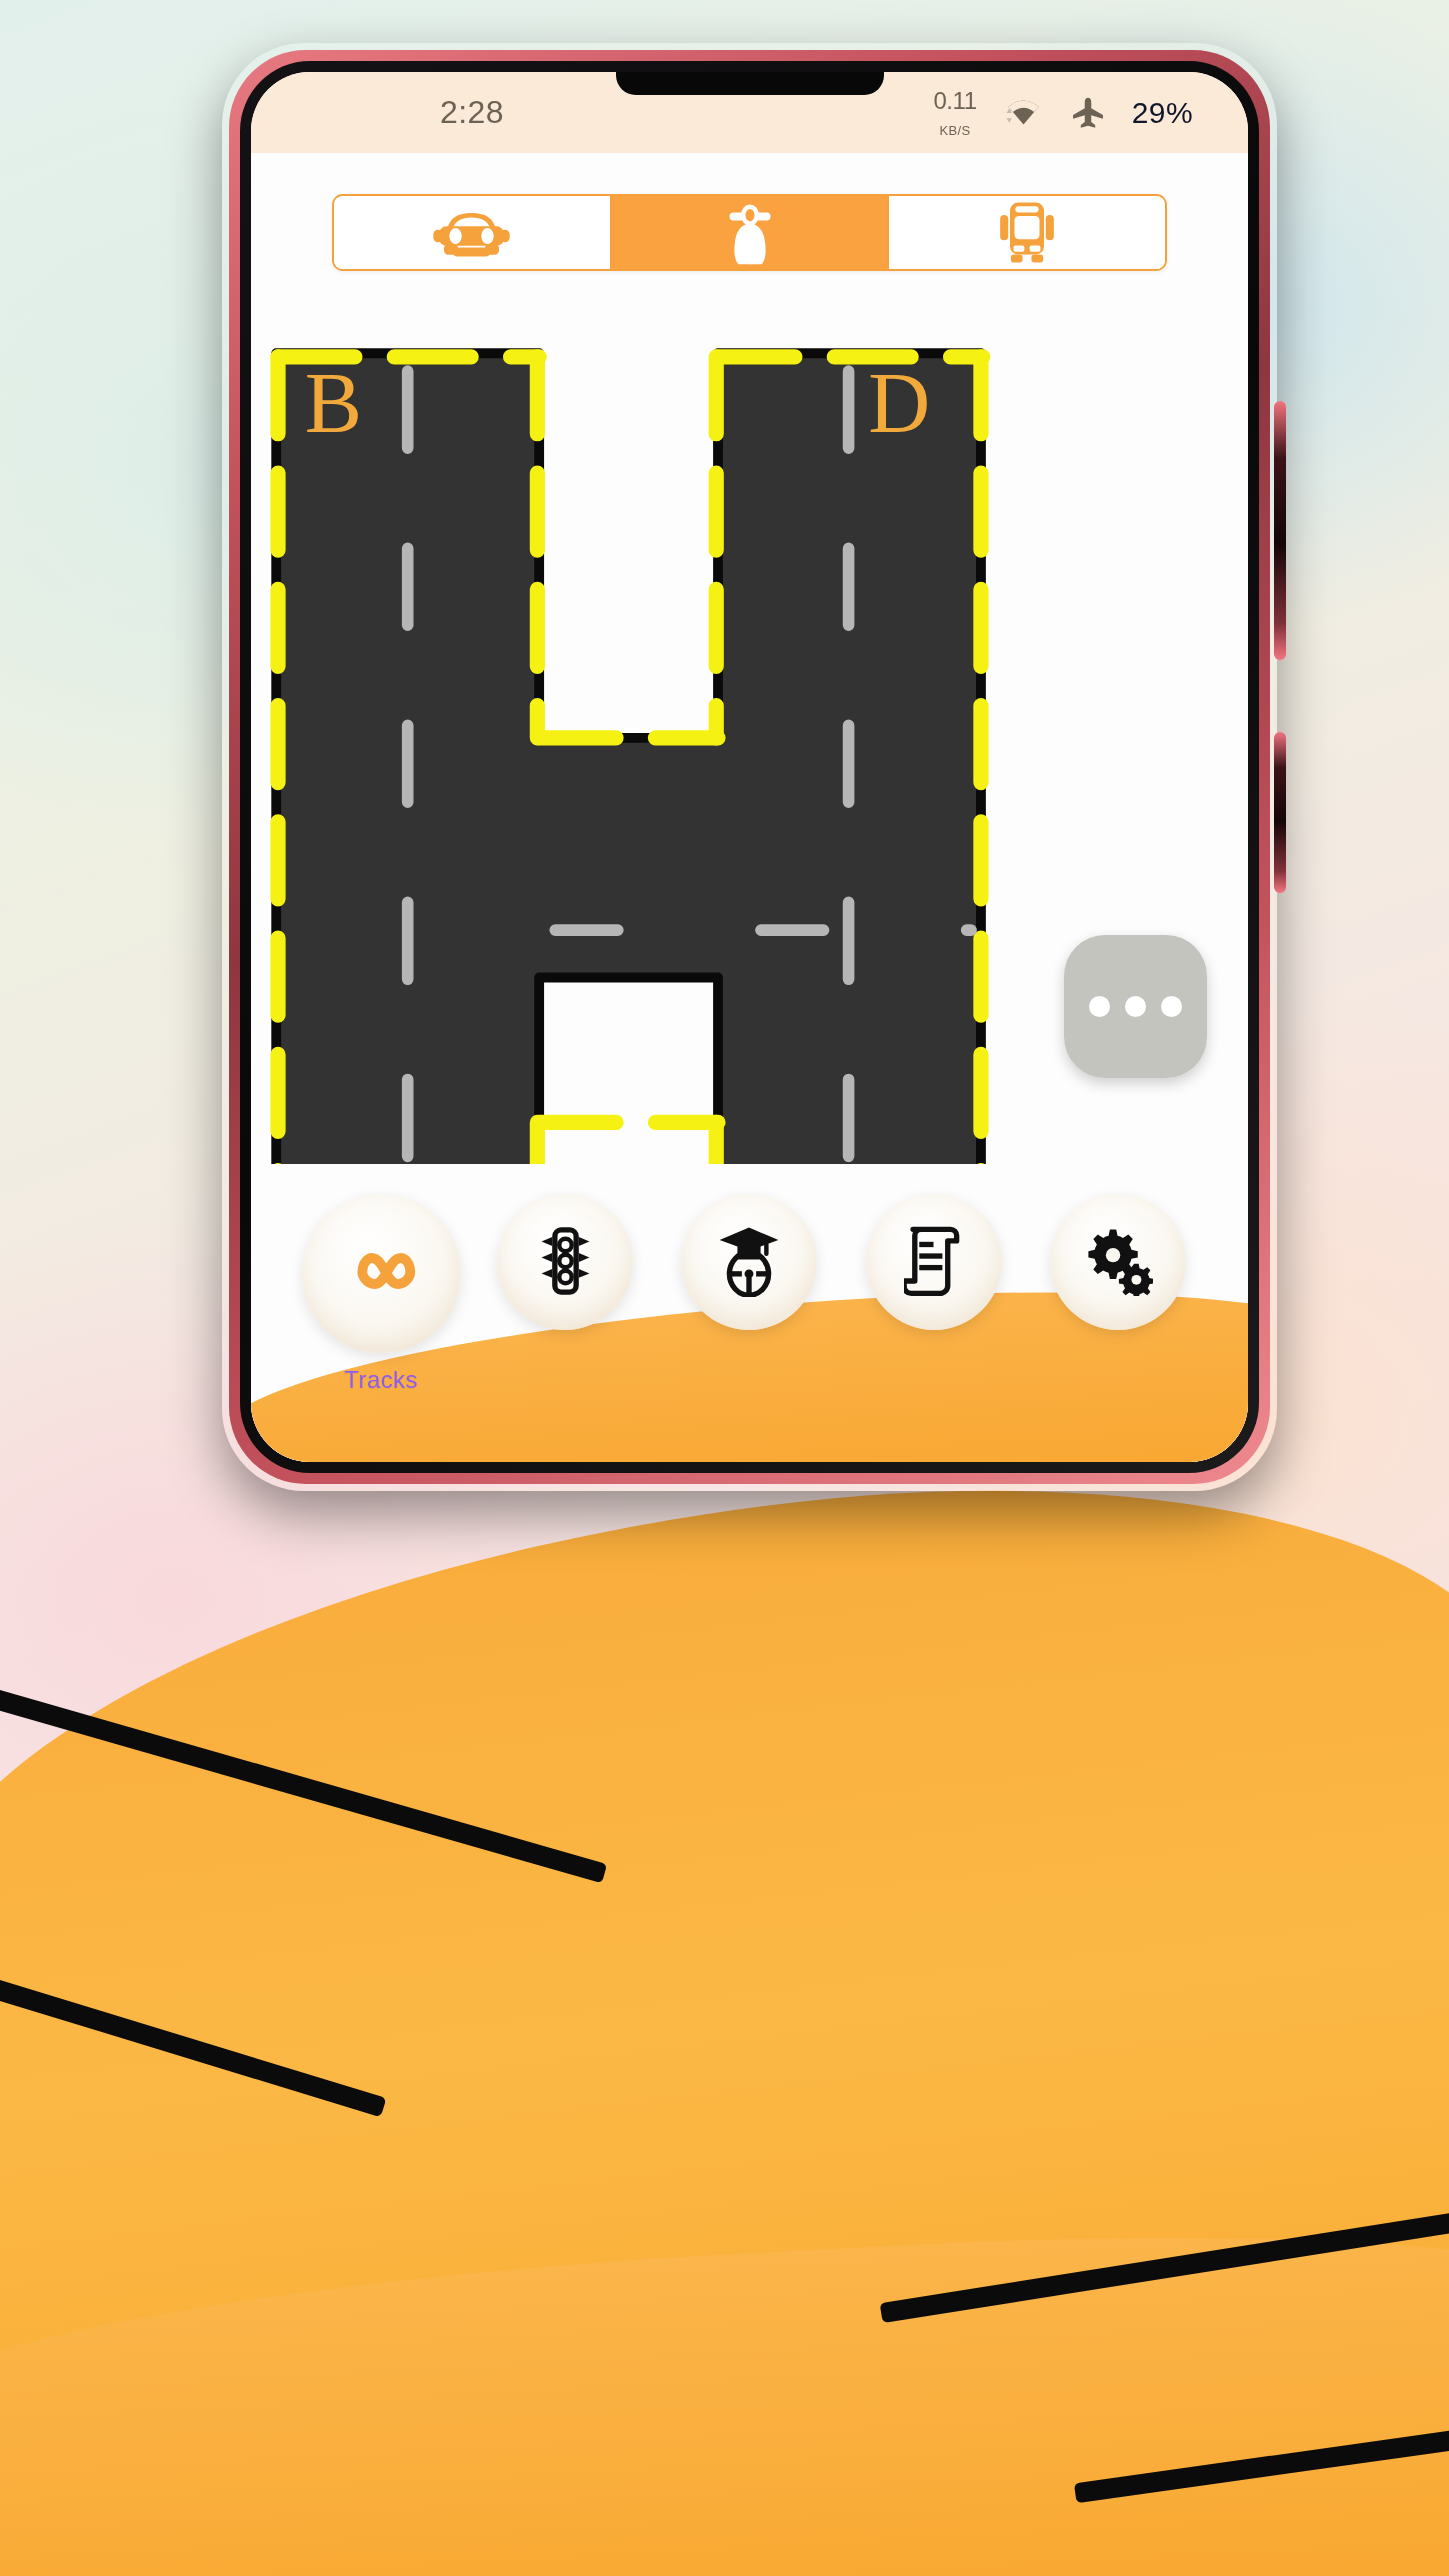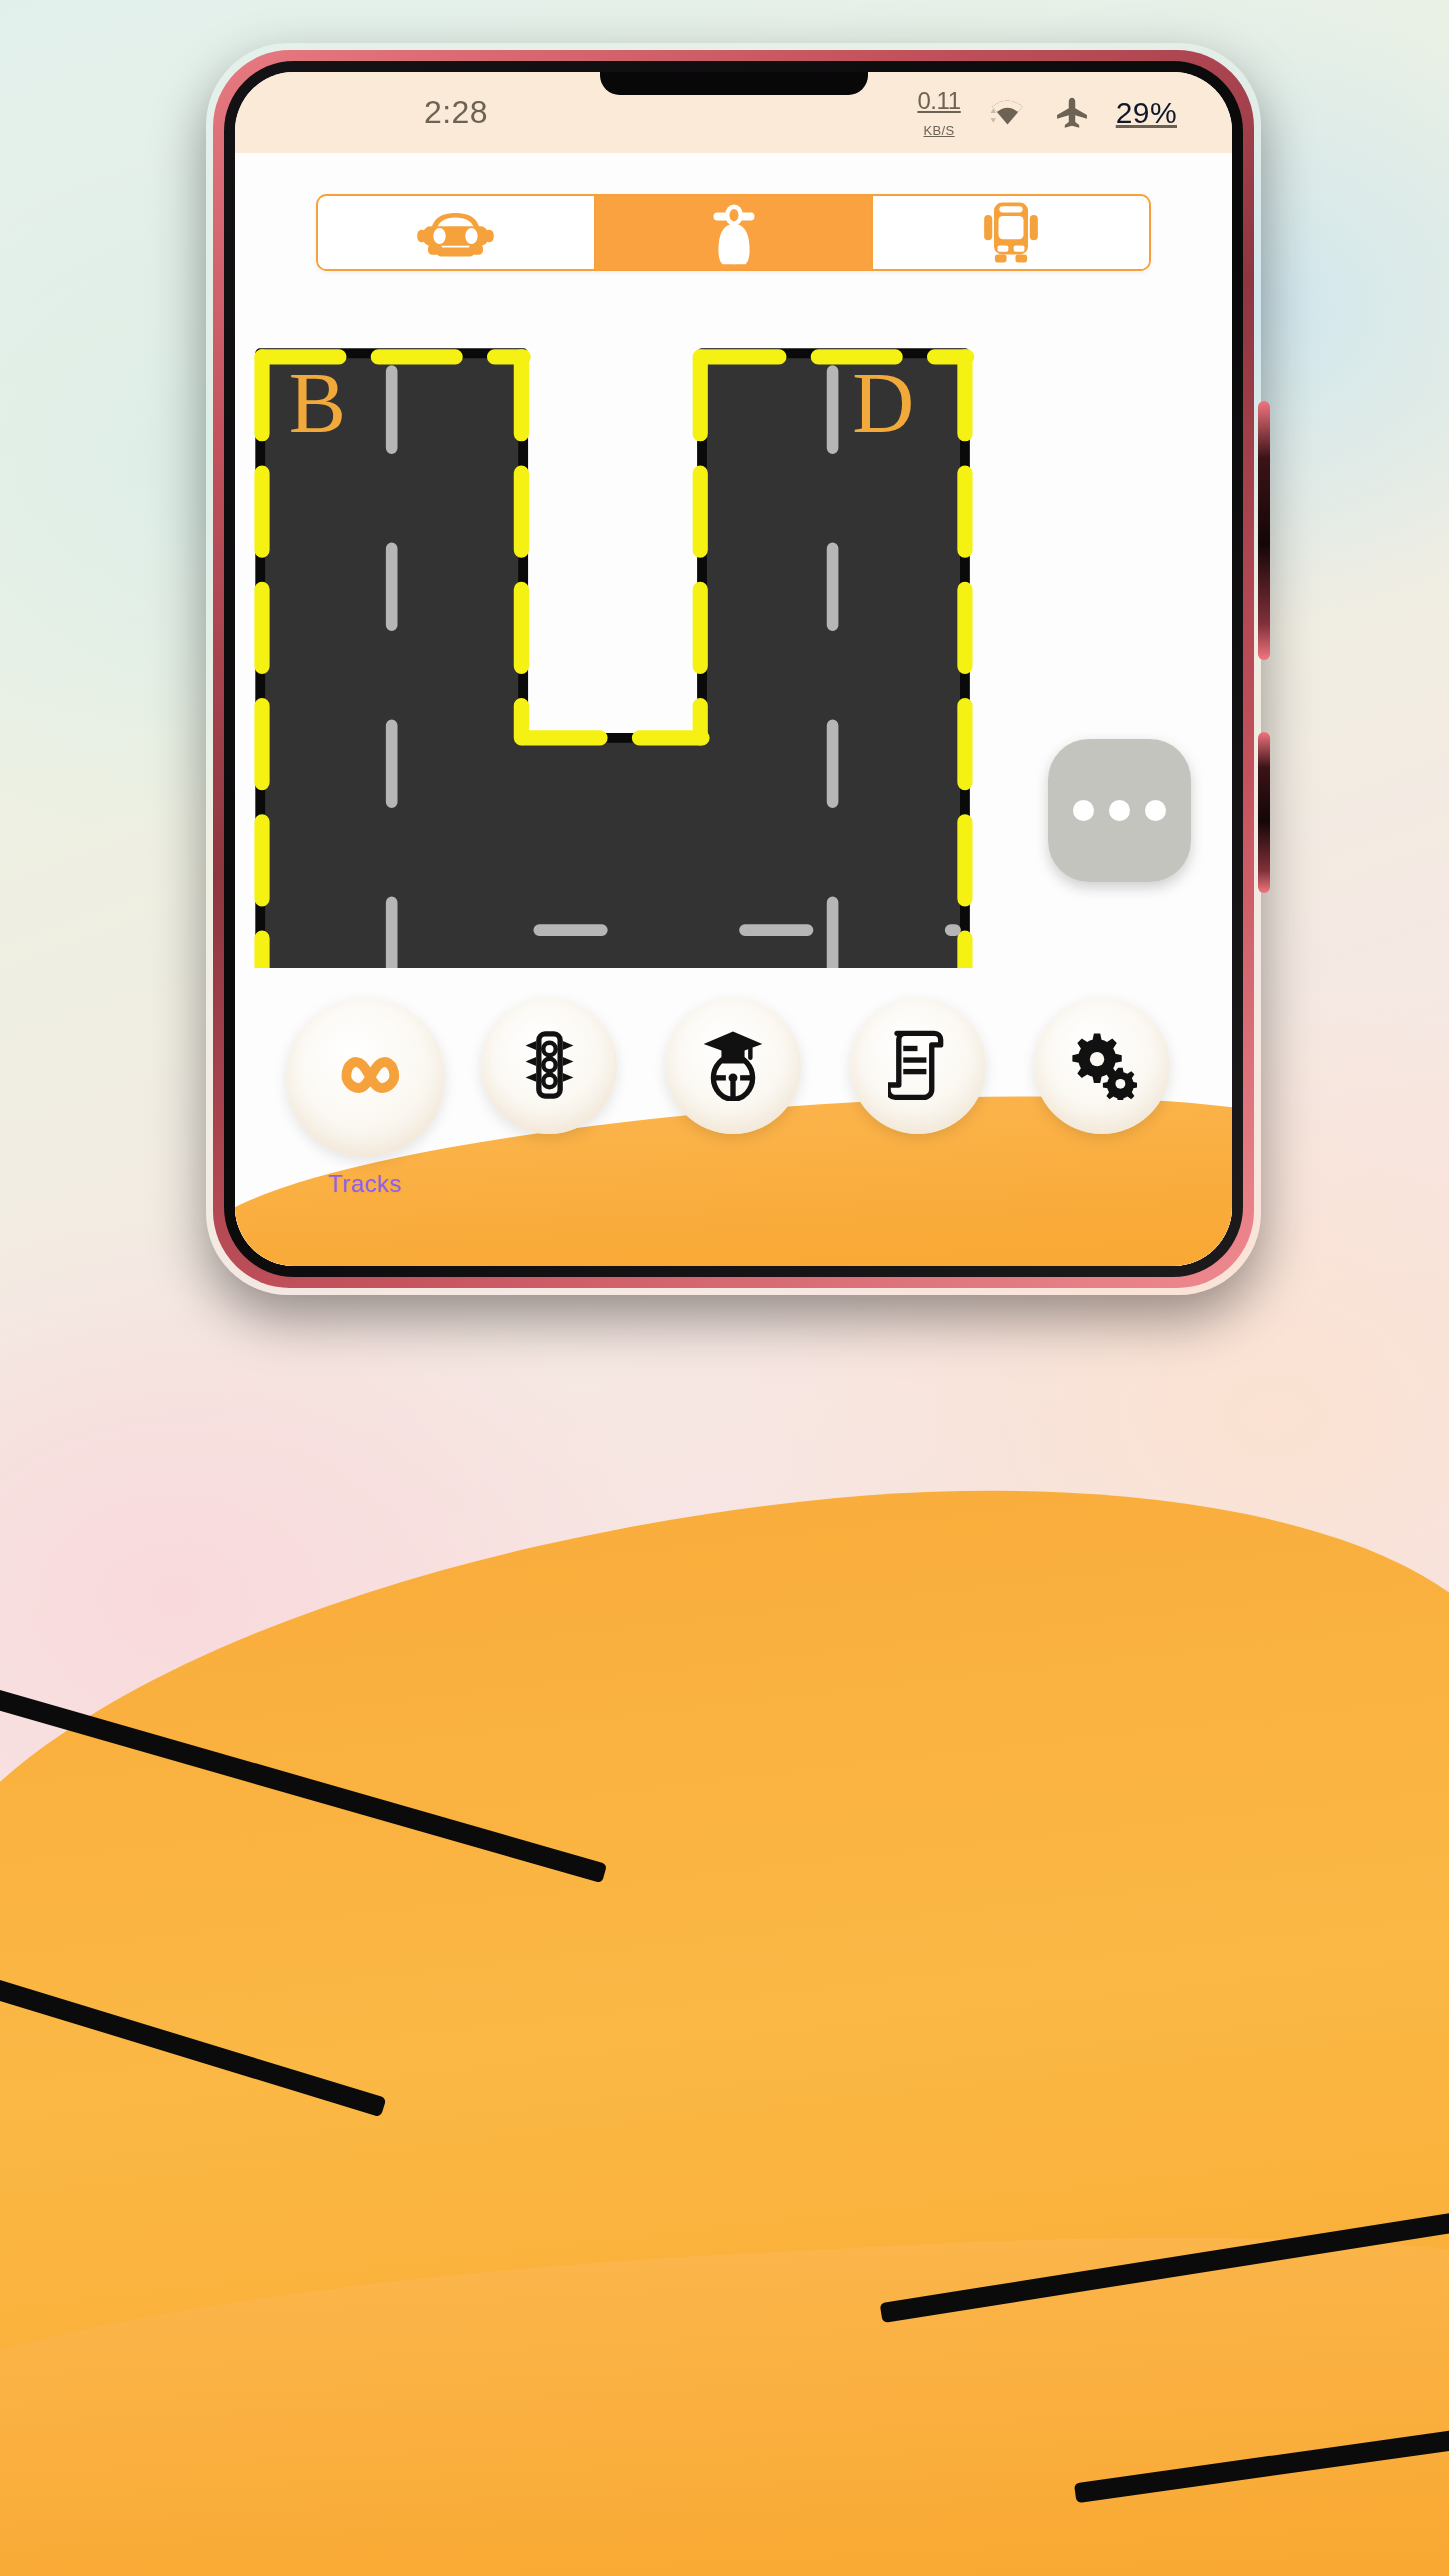--- a/index.html
+++ b/index.html
@@ -39,21 +39,21 @@
   .s1{left:-27px;top:1775px;width:644px;height:19.7px;transform:rotate(16deg);}
   .s2{left:-36px;top:2035px;width:429px;height:19.7px;transform:rotate(17deg);}
   .s3{left:877px;top:2250px;width:680px;height:19.7px;transform:rotate(-9deg);}
   .s4{left:1073px;top:2451px;width:465px;height:19.7px;transform:rotate(-8deg);}
 
   
   .phone{
     position:absolute;left:206px;top:43px;width:1055px;height:1252px;
   }
   .phone-shell{
-    position:absolute;left:0;top:0;width:1055px;height:1252px;
+    position:absolute;left:16px;top:0;width:1055px;height:1448px;
   }
   .phone-outer{
     position:absolute;left:0;top:0;right:0;bottom:0;
     border-radius:82px;
     background:linear-gradient(118deg,#3a3233 0%,#1b1719 18%,#0c0b0c 44%,#15
 1113 70%,#2e2628 100%);
     box-shadow:0 23px 54px rgba(0,0,0,.40);
   }
   .phone-rim{
     position:absolute;left:7.2px;top:7.2px;right:7.2px;bottom:7.2px;
@@ -81,21 +81,21 @@
   .btn-pwr{top:689px;height:161px;}
 
   
   .statusbar{
     position:relative;height:81px;background:#fbead8;
     display:flex;align-items:center;padding:0 55px;
     color:#6b6253;z-index:30;
   }
   .sb-time{font-size:32px;font-weight:400;letter-spacing:0.4px;color:#6d6354;
     margin-left:134px;}
-  .sb-right{margin-left:auto;display:flex;align-items:center;gap:26px;text-decoration:underline;}
+  .sb-right{margin-left:auto;display:flex;align-items:center;gap:26px;}
   .sb-kb{display:flex;flex-direction:column;align-items:center;line-height:1;color:#6d6354;}
   .sb-kb .v{font-size:24px;letter-spacing:-0.4px;}
   .sb-kb .u{font-size:13px;letter-spacing:0.4px;margin-top:11px;}
   .sb-icon{display:flex;align-items:center;}
   .sb-pct{font-size:30px;color:#0f172a;letter-spacing:0.4px;}
 
   
   .app{
     position:absolute;left:0;right:0;top:81px;bottom:0;
     background:#fdfdfd;display:flex;flex-direction:column;

